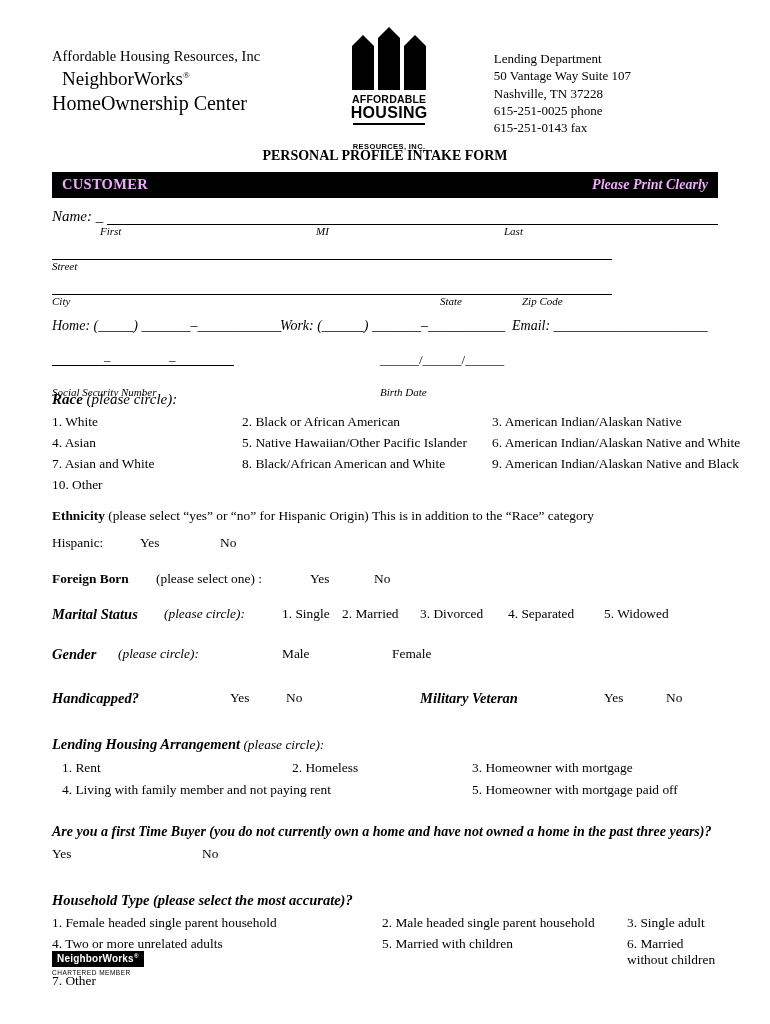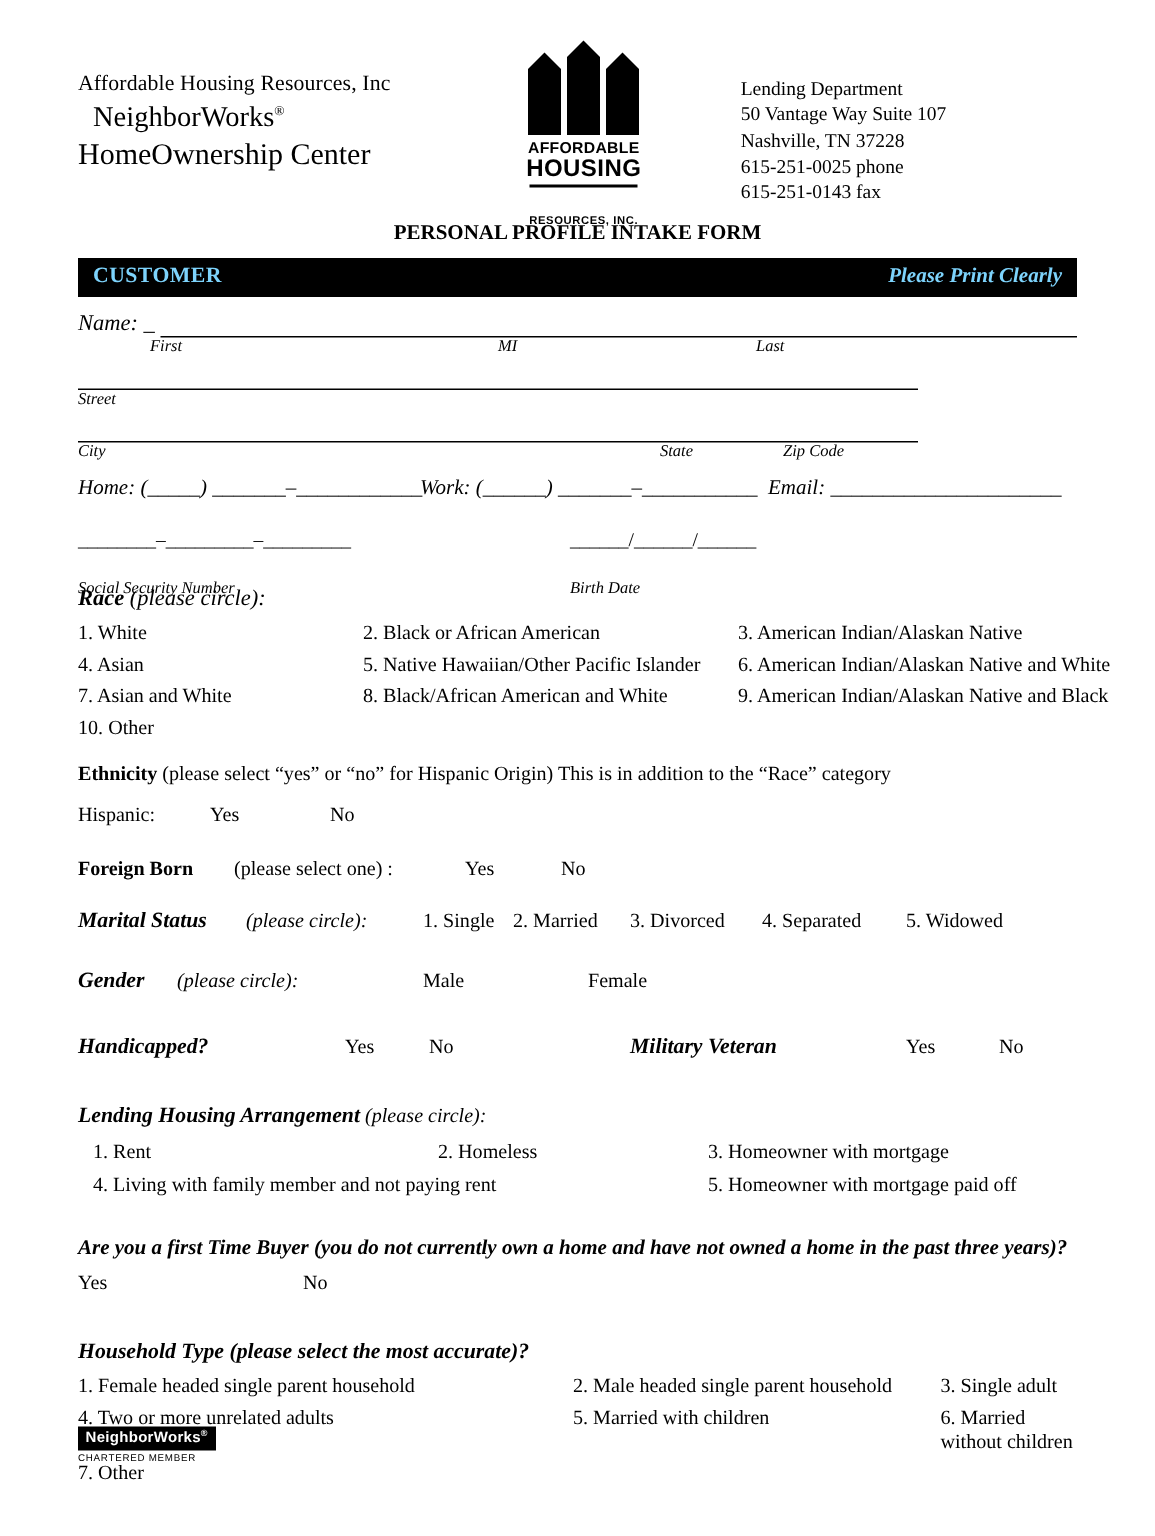--- a/index.html
+++ b/index.html
@@ -126,21 +126,21 @@
     text-align: center;
     font-weight: bold;
     font-size: 14px;
     margin-top: 12px;
     margin-bottom: 8px;
   }
 
   
   .bar {
     background: #000;
-    color: #7dd3fc;
+    color: #f0abfc;
     display: flex;
     justify-content: space-between;
     align-items: center;
     padding: 3px 10px 4px 10px;
     height: 19px;
   }
   .bar-left {
     font-weight: bold;
     font-size: 14.5px;
     letter-spacing: 0.3px;
@@ -308,21 +308,21 @@
     </div>
 
     <div class="body">
 
       <div class="name-row">
         <span class="lbl">Name: _</span>
         <span class="fill"></span>
       </div>
       <div class="sub-row">
         <span style="left:48px;">First</span>
-        <span style="left:280px;font-family:Liberation Serif, serif;">MI</span>
+        <span style="left:264px;font-family:Liberation Serif, serif;">MI</span>
         <span style="left:452px;">Last</span>
       </div>
 
       <div class="full-line short"></div>
       <div class="sub-row">
         <span style="left:0px;">Street</span>
       </div>
 
       <div class="full-line short"></div>
       <div class="sub-row">
@@ -332,21 +332,21 @@
       </div>
 
       <div class="phone-row">
         <span style="left:0px;">Home: (_____) _______–____________</span>
         <span style="left:228px;">Work: (______) _______–___________</span>
         <span style="left:460px;">Email: ______________________</span>
       </div>
 
 
       <div class="ssn-row">
-        <span style="left:0px;">________–_________–_________</span>
+        <span style="left:0px;text-decoration:underline;">________–_________–_________</span>
         <span style="left:328px;">______/______/______</span>
       </div>
       <div class="ssn-cap">
         <span style="left:0px;">Social Security Number</span>
         <span style="left:328px;">Birth Date</span>
       </div>
 
       <div class="sec-head">
         <span class="bi">Race</span>
         <span class="it">(please circle):</span>

